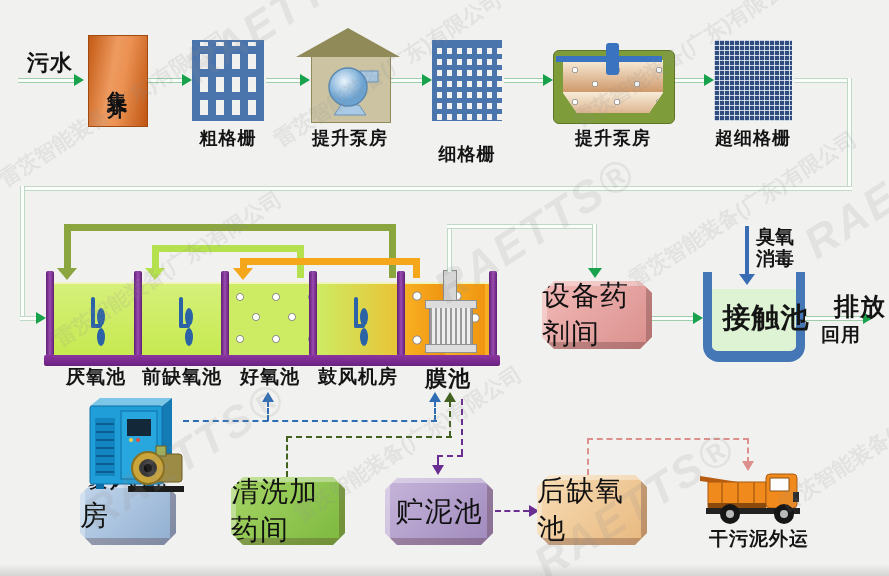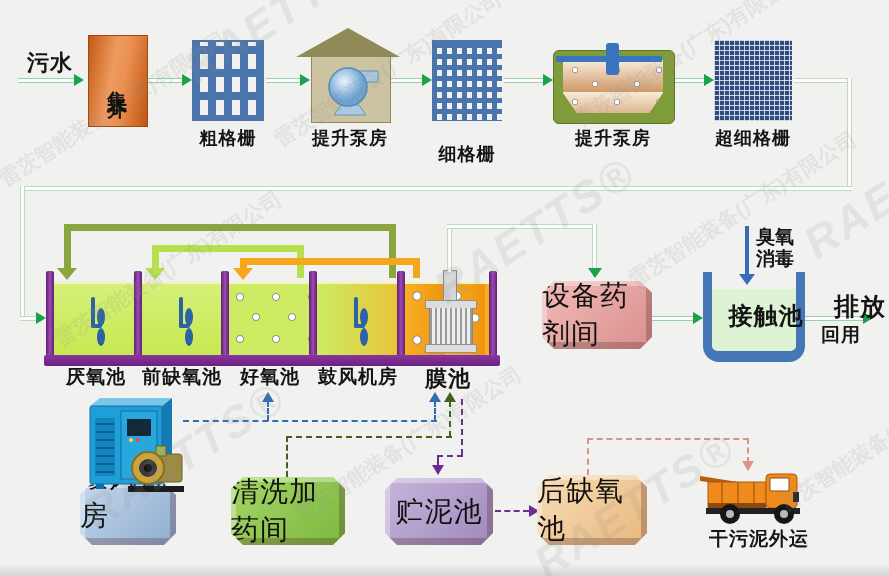--- a/index.html
+++ b/index.html
@@ -201,21 +201,21 @@
 
   <div class="box3d" style="left:542px;top:281px;width:110px;height:68px;background:linear-gradient(135deg,#f2bab7,#d98f8d)">
     <span>设备药剂间</span>
   </div>
 
   <div class="pipe-h" style="left:652px;top:316px;width:41px"></div>
   <div class="tri" style="left:693px;top:312px;border-width:6.5px 0 6.5px 10px;border-left-color:#18a24c"></div>
 
   <div class="abs" style="left:703px;top:272px;width:102px;height:90px;border-left:9px solid #4577b6;border-right:9px solid #4577b6;border-bottom:11px solid #4577b6;border-radius:0 0 16px 16px;box-sizing:border-box">
     <div class="abs" style="left:0;right:0;bottom:0;height:62px;background:#def2d4;border-radius:0 0 6px 6px"></div>
-    <div class="lbl" style="left:0;top:30px;width:108px;font-size:24px">接触池</div>
+    <div class="lbl" style="left:0;top:30px;width:108px;font-size:28px">接触池</div>
   </div>
 
   <div class="abs" style="left:745px;top:226px;width:4px;height:50px;background:#3a6cb3"></div>
   <div class="tri" style="left:739px;top:274px;border-width:11px 8px 0 8px;border-top-color:#3a6cb3"></div>
   <div class="abs" style="left:756px;top:226px;width:52px;font-weight:bold;font-size:19px;line-height:22px;color:#141414">
     <div>臭氧</div>
     <div>消毒</div>
   </div>
 
   <div class="pipe-h" style="left:805px;top:316px;width:58px"></div>

